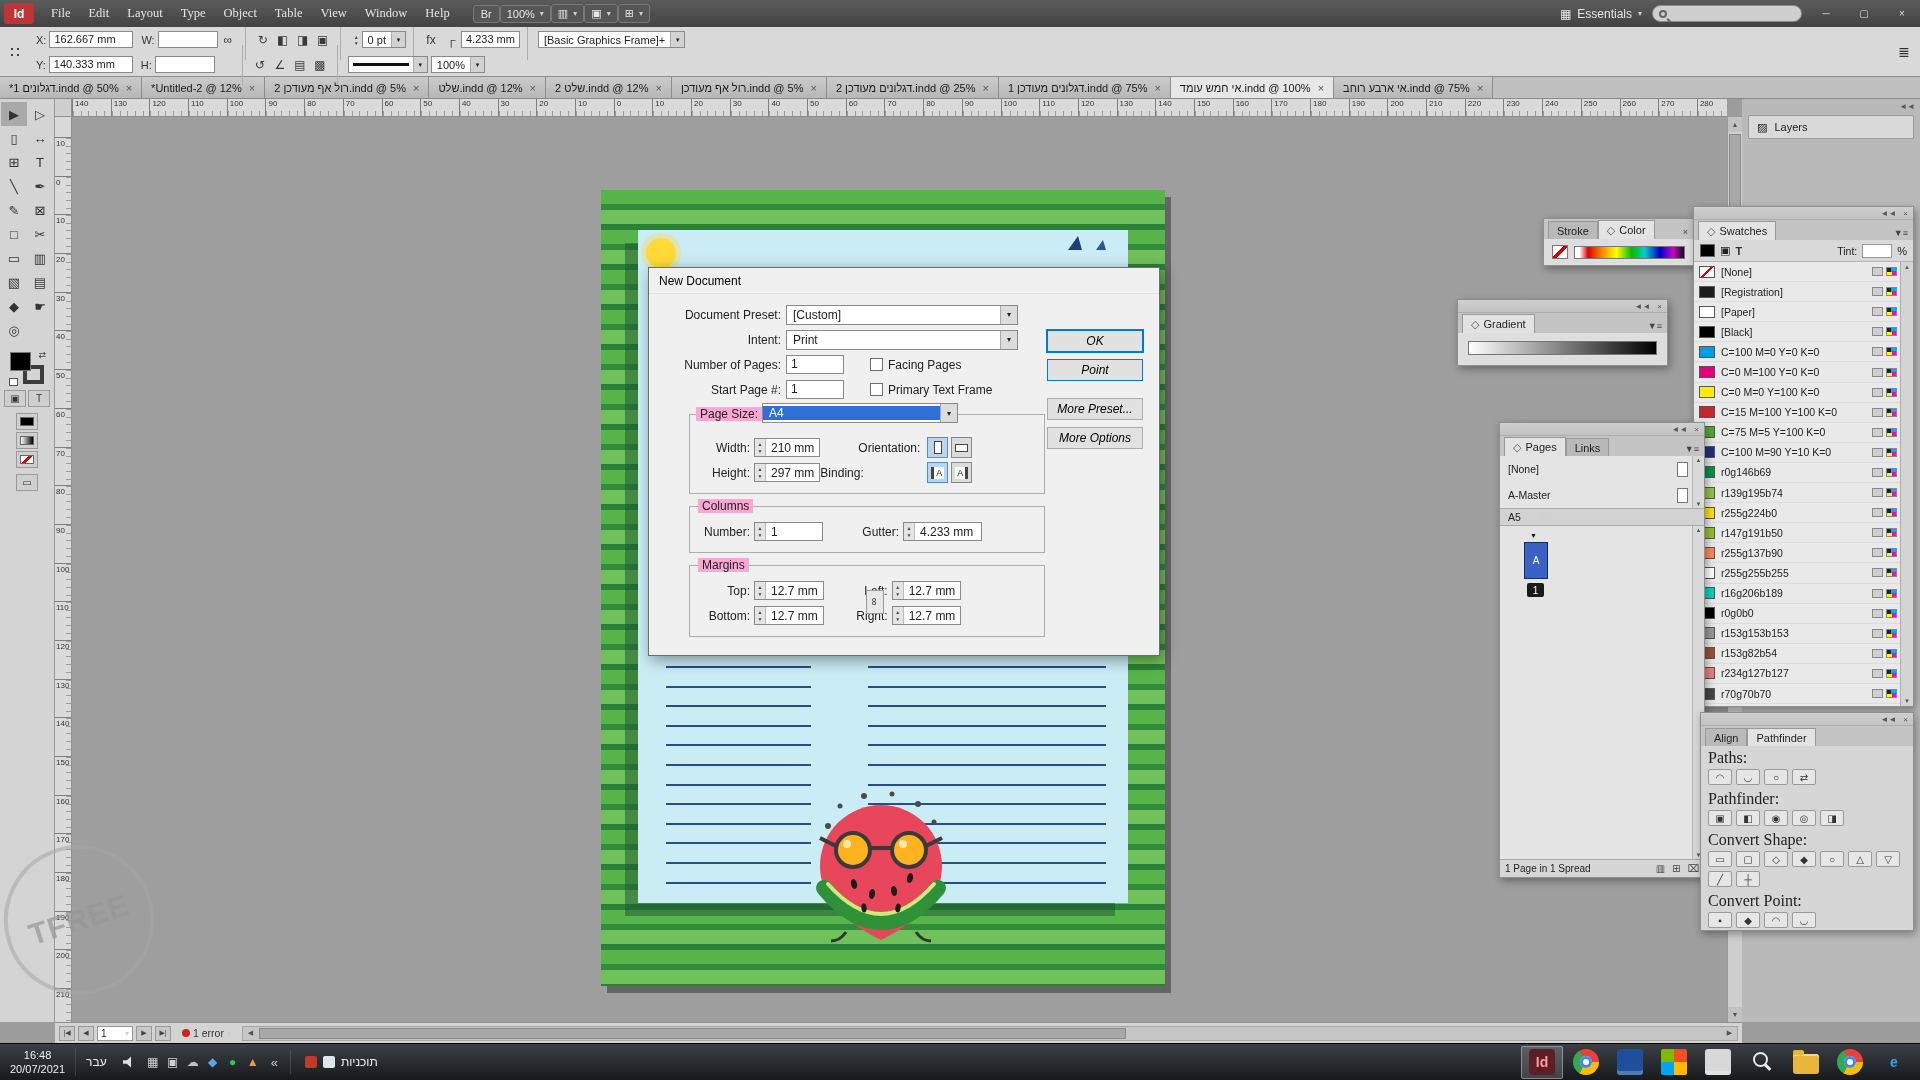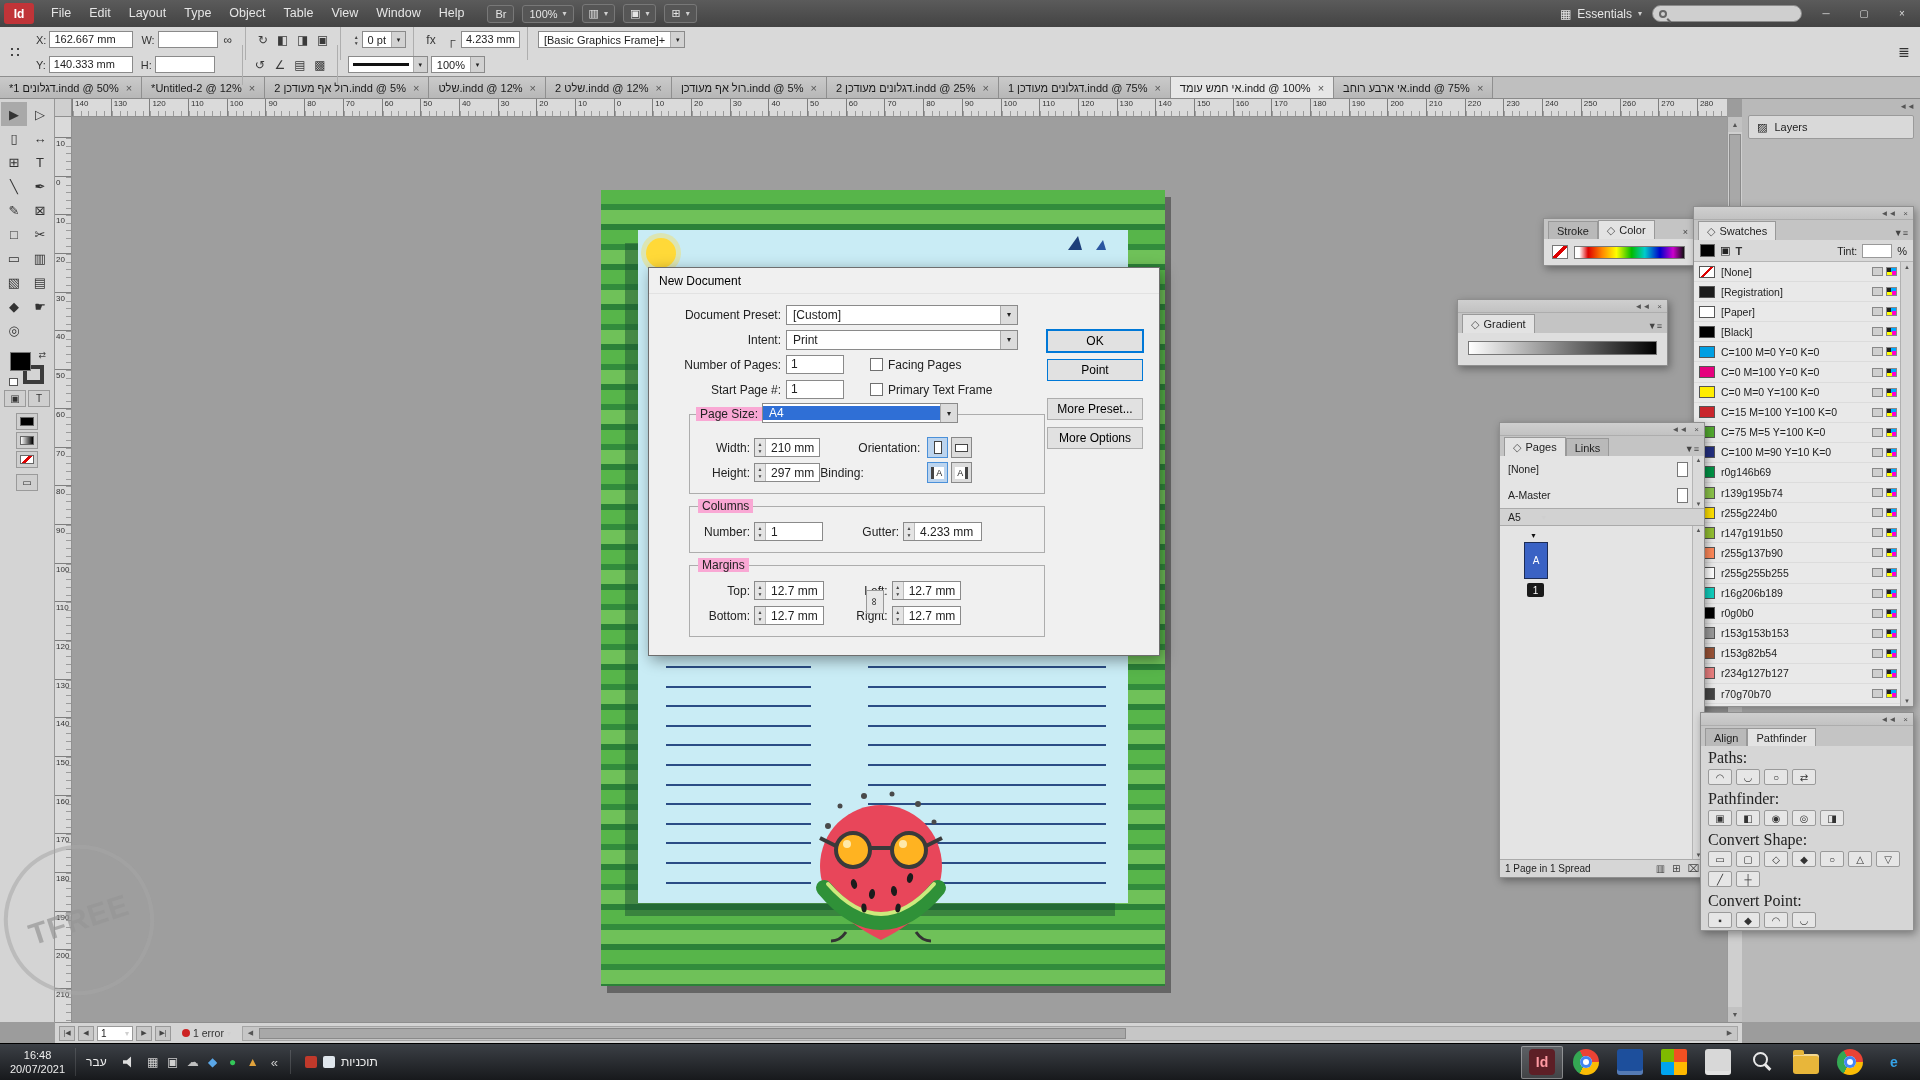--- a/index.html
+++ b/index.html
@@ -3,23 +3,23 @@
 <meta charset="utf-8">
 <style>
   * { margin:0; padding:0; box-sizing:border-box; }
   html,body { width:1920px; height:1080px; overflow:hidden; }
   body { font-family:"Liberation Sans","DejaVu Sans",sans-serif; font-size:11px; background:#9c9c9c; position:relative; color:#222; }
   button { font-family:inherit; cursor:default; }
 
   
   .menubar { position:absolute; left:0; top:0; width:1920px; height:27px; background:linear-gradient(#5b5b5b,#434343); display:flex; align-items:center; color:#e6e6e6; z-index:60; }
   .app-logo { width:30px; height:21px; margin:0 8px 0 4px; background:#c03438; border-radius:3px; color:#fff; font-weight:bold; font-size:12px; display:flex; align-items:center; justify-content:center; }
-  .menus { display:flex; height:27px; }
+  .menus { display:flex; height:27px;font-family:Liberation Serif, serif; }
   .menu-item { padding:0 9px; line-height:27px; font-size:12.5px; }
-  .mb-tools { display:flex; align-items:center; margin-left:14px; gap:8px; }
+  .mb-tools { display:flex; align-items:center; margin-left:14px; }
   .mb-btn { border:1px solid #787878; background:#565656; border-radius:3px; padding:2px 7px; font-size:11px; }
   .mb-dd { border:1px solid #787878; background:#565656; border-radius:3px; padding:2px 6px; font-size:11px; display:inline-flex; align-items:center; gap:5px; }
   .dd-ar { font-size:8px; color:#cfcfcf; }
   .mb-right { margin-left:auto; display:flex; align-items:center; gap:10px; padding-right:4px; }
   .workspace-dd { display:inline-flex; align-items:center; gap:6px; font-size:12px; }
   .searchbox { width:150px; height:17px; background:#cfcfcf; border-radius:9px; display:flex; align-items:center; padding:0 6px; border:1px solid #8a8a8a; }
   .searchbox input { border:none; background:transparent; outline:none; width:120px; font-size:11px; }
   .mag { width:8px; height:8px; border:2px solid #666; border-radius:50%; position:relative; margin-right:4px; }
   .mag::after { content:""; position:absolute; width:2px; height:5px; background:#666; transform:rotate(-45deg); left:7px; top:6px; }
   .win-btn { width:28px; height:20px; display:flex; align-items:center; justify-content:center; font-size:10px; color:#ddd; }
@@ -182,21 +182,21 @@
   .sval { padding:0 5px; min-width:52px; }
   .ob { width:21px; height:21px; border:1px solid #888; background:#dcdcdc; margin-left:3px; display:flex; align-items:center; justify-content:center; }
   .ob.active { background:#bcd4ee; border-color:#4a90d9; }
   .ob .pr { width:8px; height:13px; border:1px solid #444; background:#fff; }
   .ob .ls { width:13px; height:8px; border:1px solid #444; background:#fff; }
   .ob .bindA { font-size:9px; padding:0 2px; border-left:3px solid #444; background:#fff; line-height:12px; }
   .ob .bindB { font-size:9px; padding:0 2px; border-right:3px solid #444; background:#fff; line-height:12px; }
   .chain-btn { position:absolute; left:176px; top:24px; width:18px; height:24px; border:1px solid #999; background:#e8e8e8; display:flex; align-items:center; justify-content:center; font-size:11px; transform:none; }
   .chain-btn span { display:inline-block; transform:rotate(90deg); }
   .dlg-btns { position:absolute; right:16px; top:36px; display:flex; flex-direction:column; width:96px; }
-  .dlg-btn { height:22px; margin-bottom:7px; background:#e1e1e1; border:1px solid #adadad; font-size:12px; }
+  .dlg-btn { height:22px; margin-bottom:7px; background:#e1e1e1; border:1px solid #adadad; font-size:12px;font-style:italic; }
   .dlg-btn.ok { border:1px solid #0078d7; box-shadow:0 0 0 1px #0078d7; }
   .dlg-btn.cancel { border:1px solid #0078d7; }
   .dlg-btn.gap { margin-top:10px; }
 
   
   .taskbar { position:absolute; left:0; top:1043px; width:1920px; height:37px; background:linear-gradient(#3c4046,#17191c); border-top:1px solid #000; display:flex; align-items:center; color:#eee; z-index:70; }
   .clock { text-align:center; font-size:11px; line-height:1.3; padding:0 10px; border-right:1px solid rgba(255,255,255,.12); }
   .lang { padding:0 10px; font-size:12px; }
   .speaker { width:14px; height:12px; background:#ddd; clip-path:polygon(0 35%,30% 35%,60% 5%,60% 95%,30% 65%,0 65%); margin:0 6px; }
   .tray { display:flex; align-items:center; }

